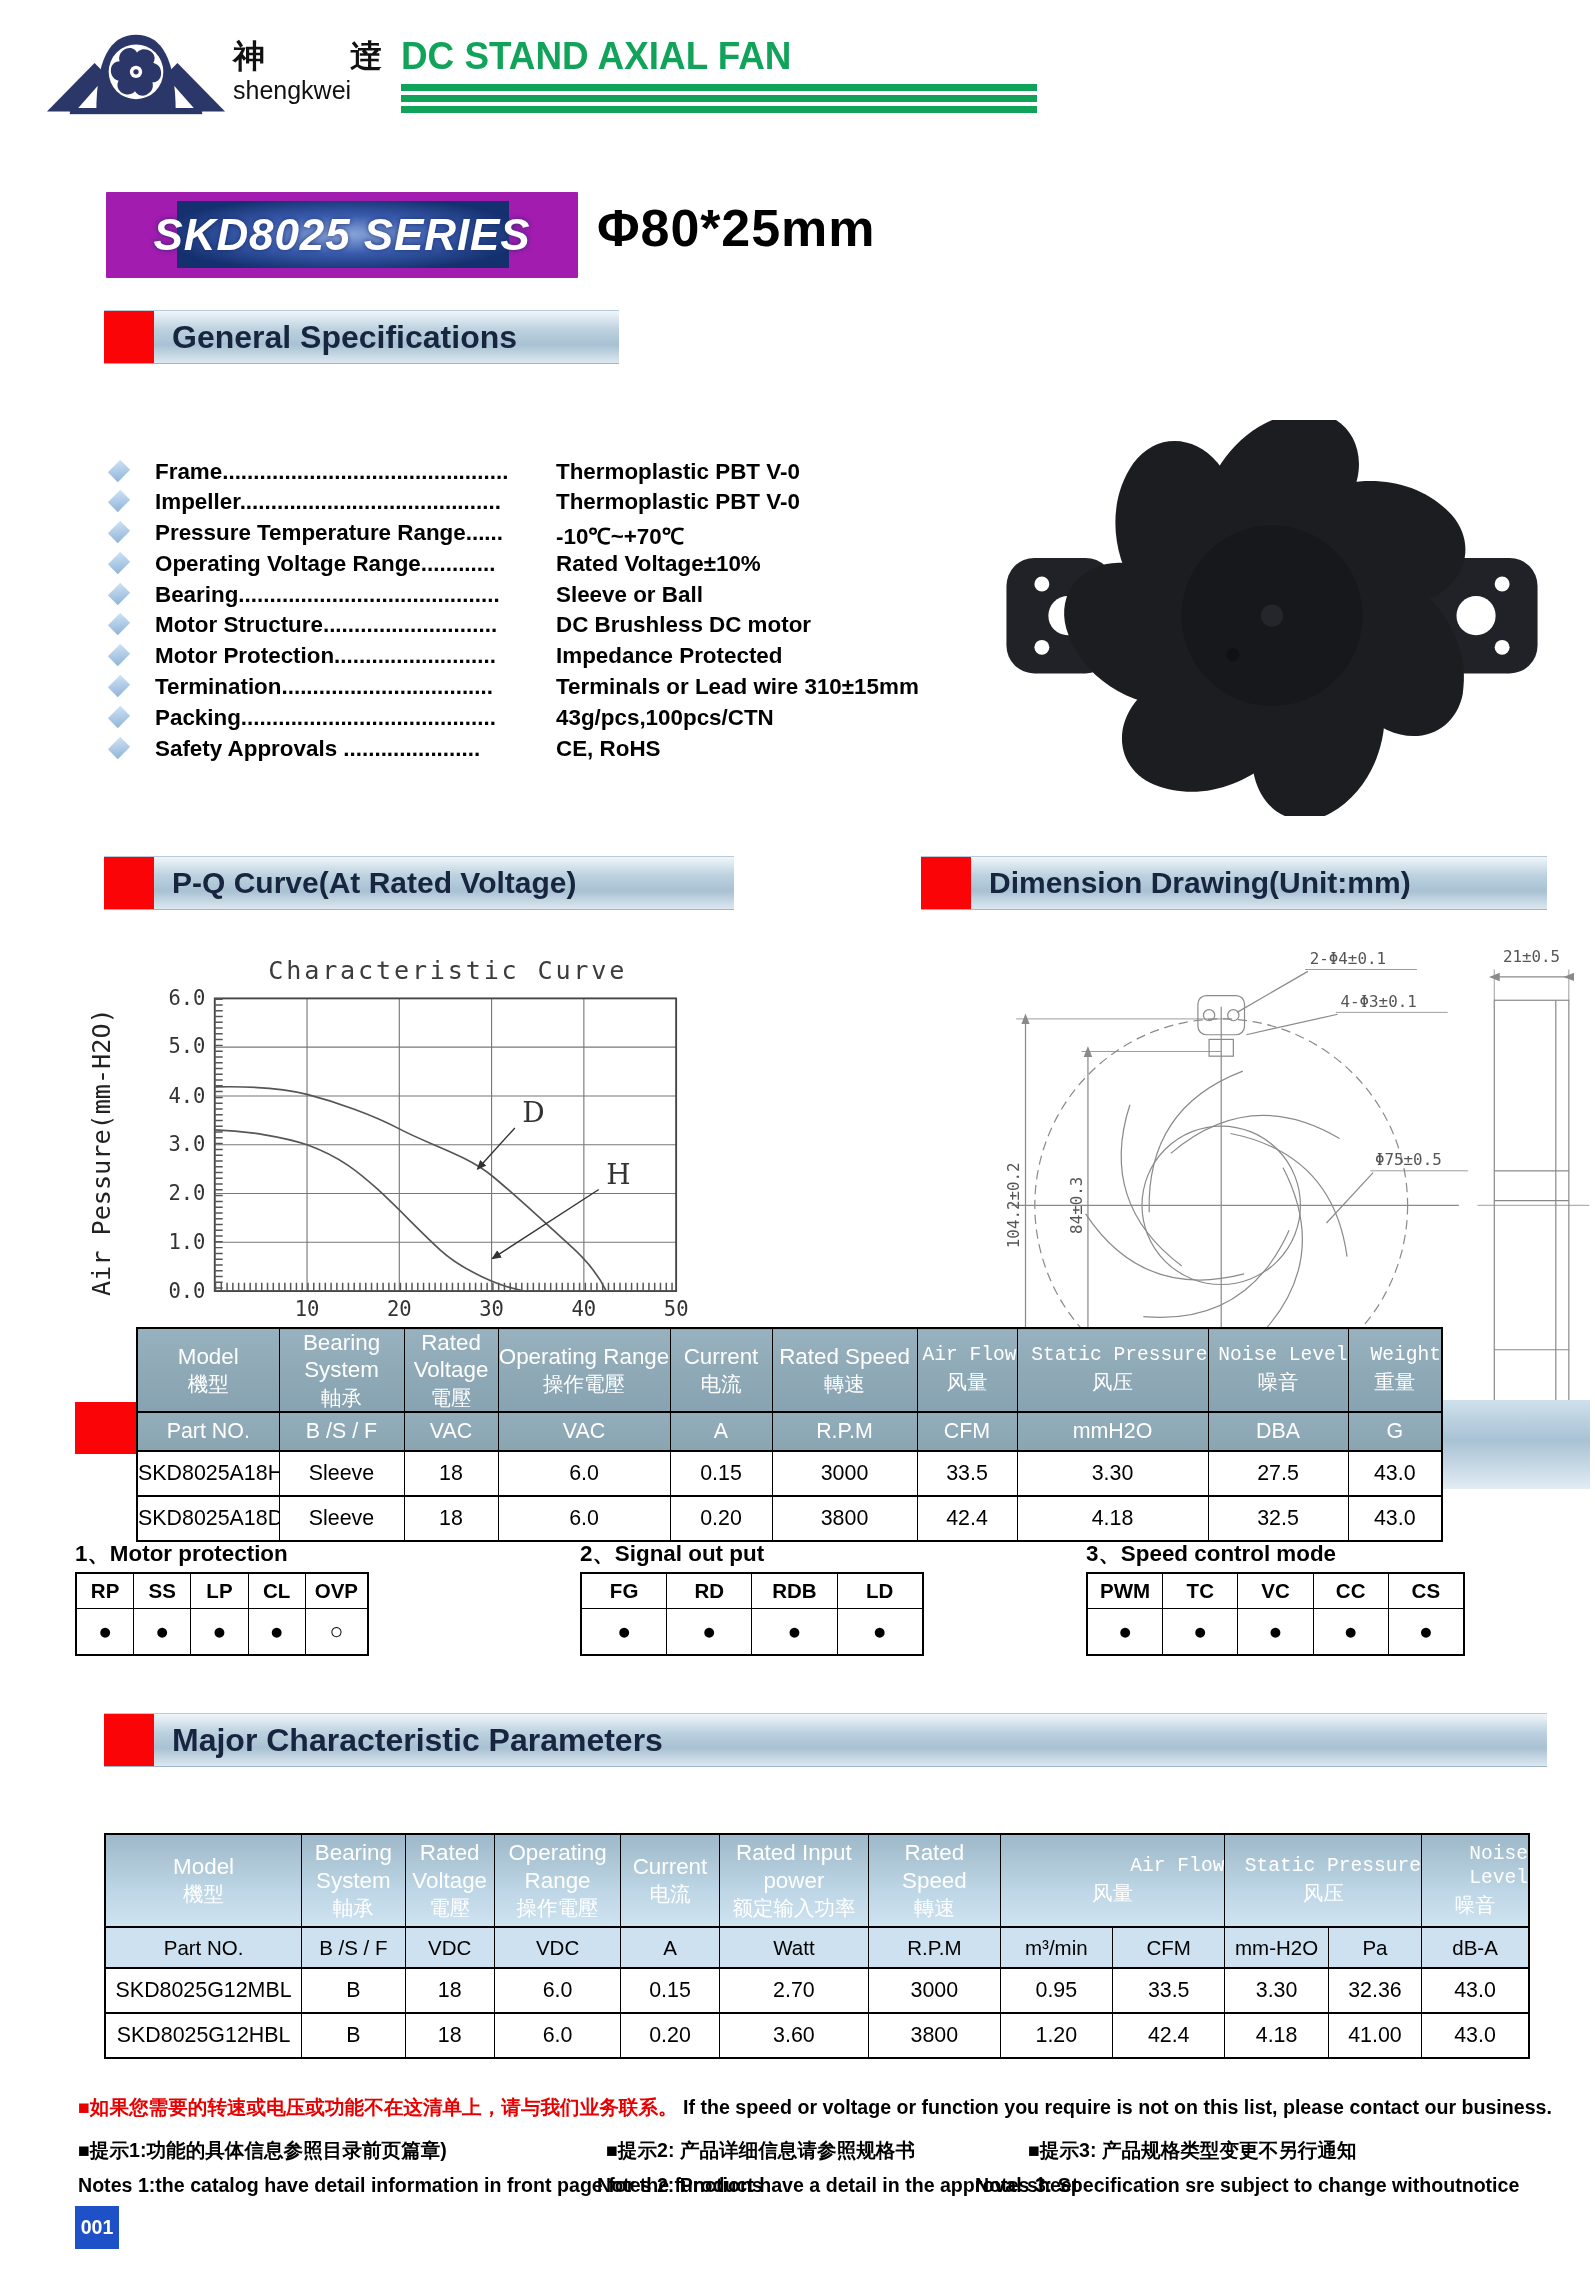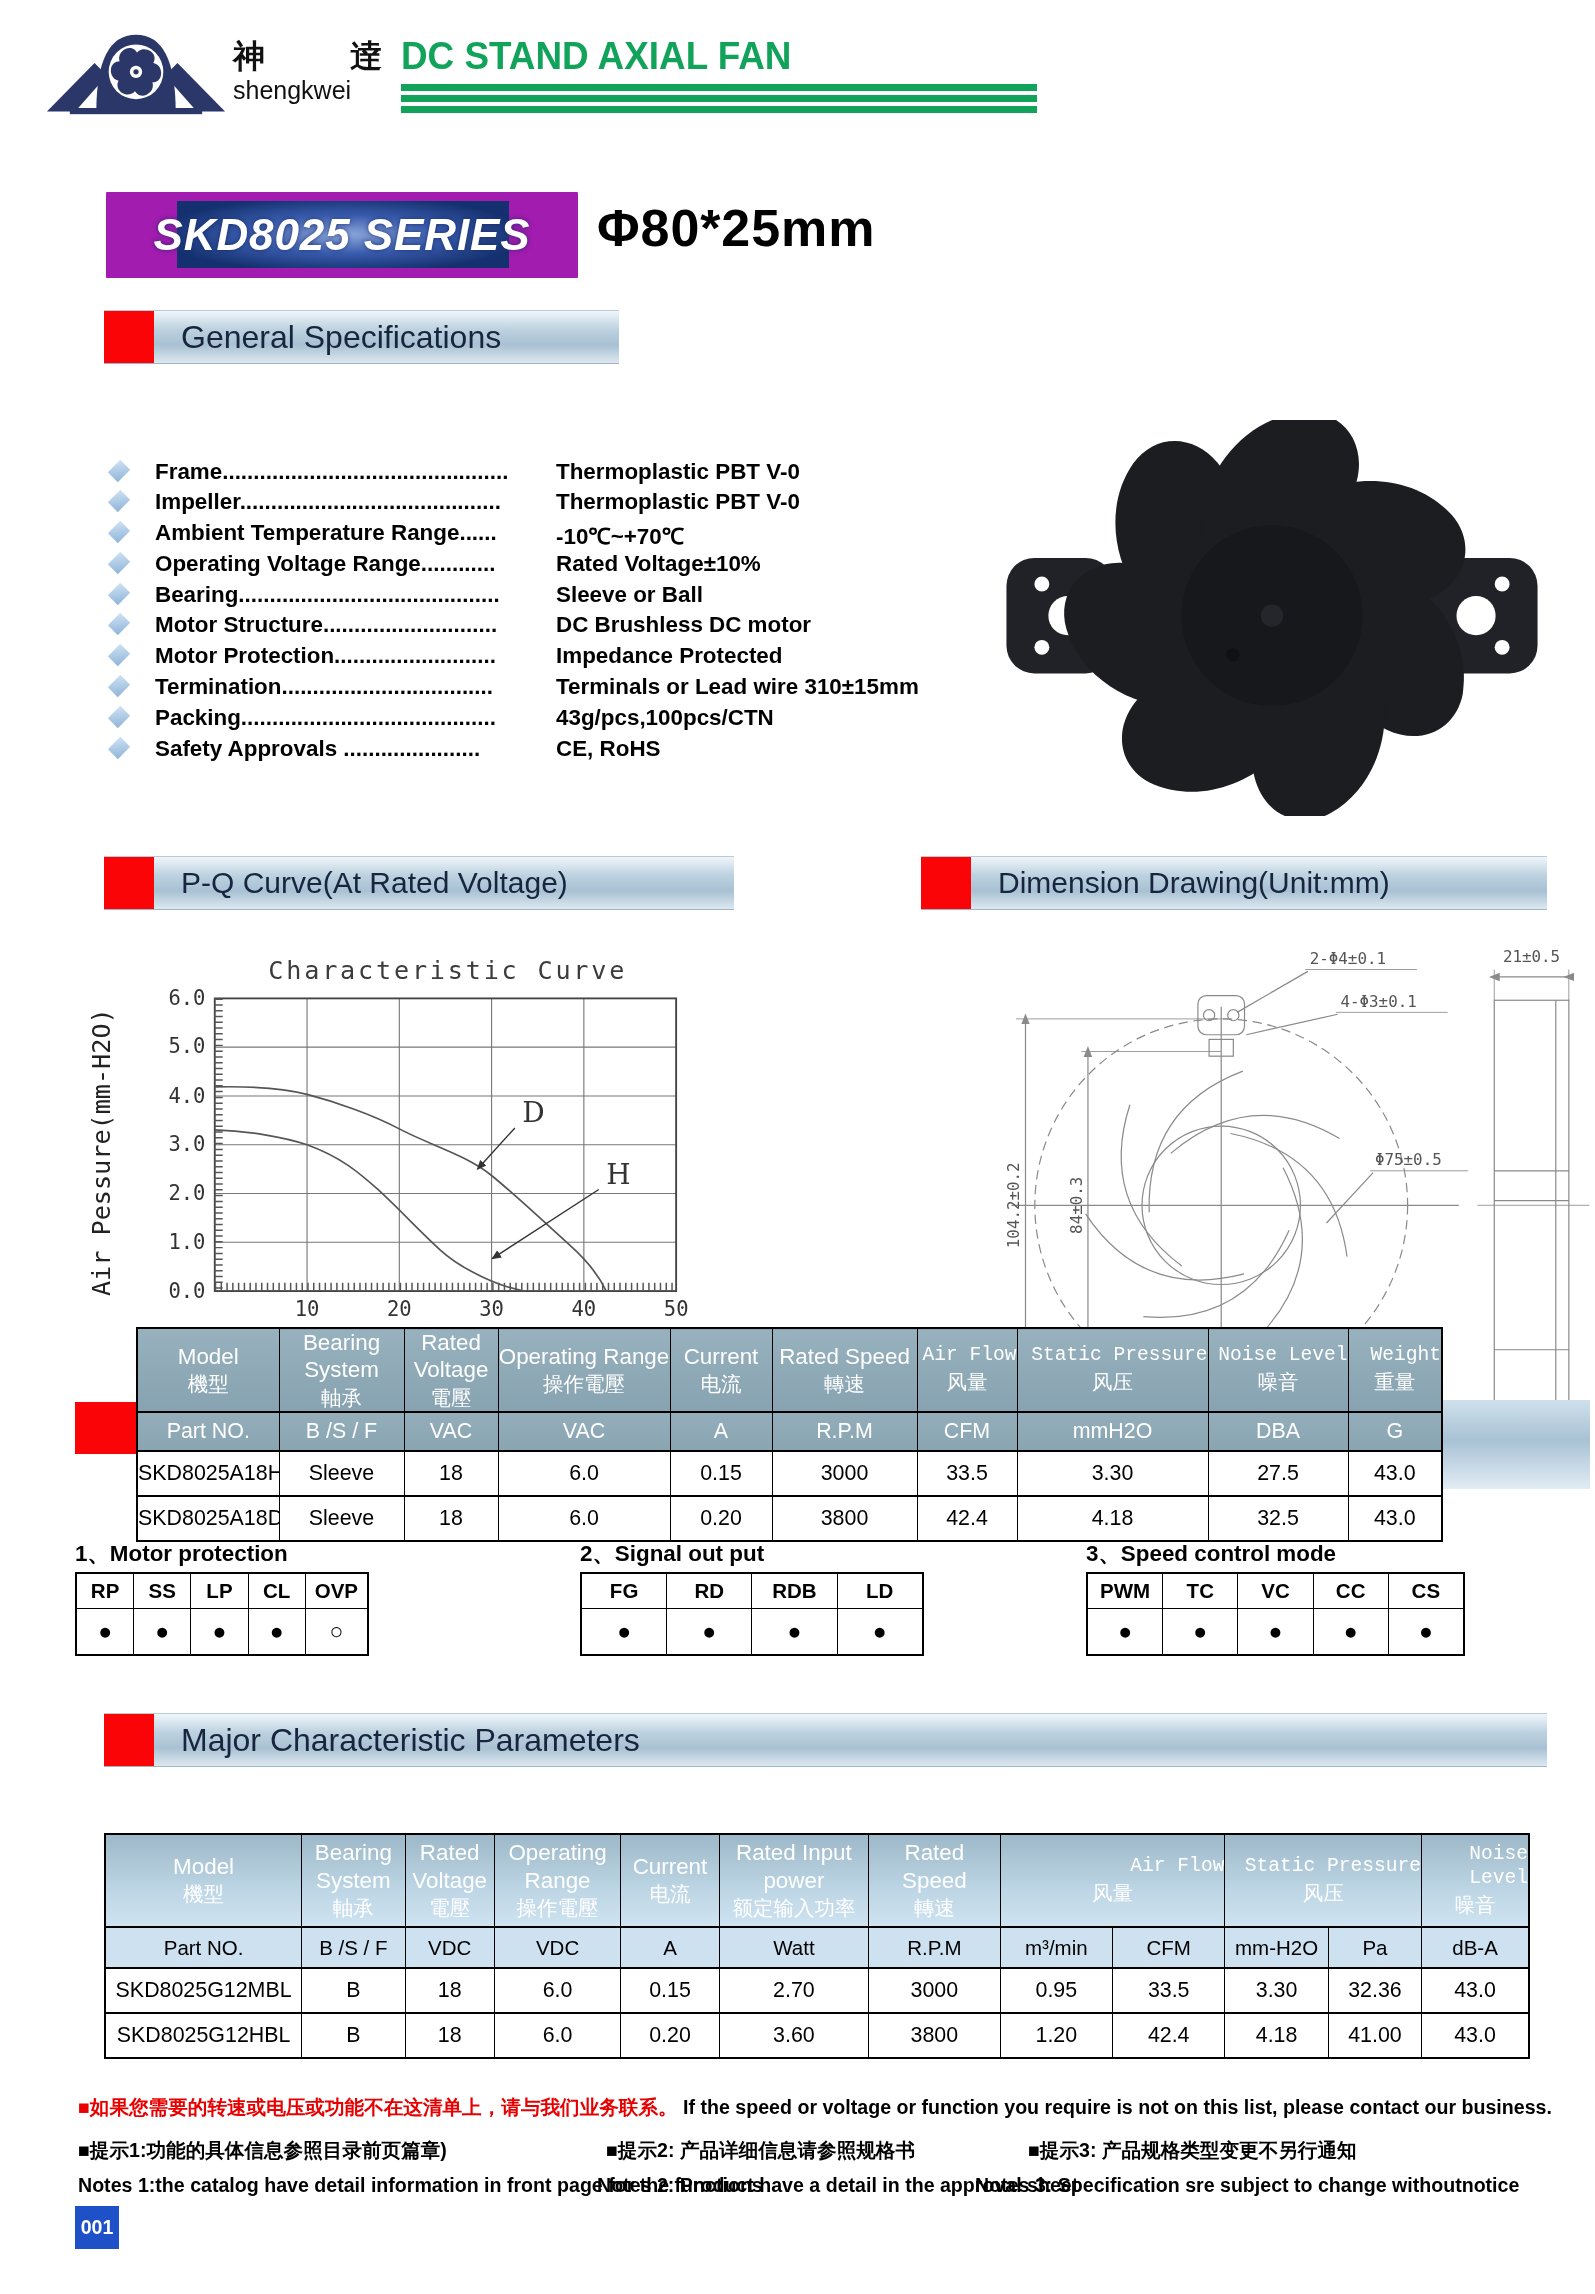--- a/index.html
+++ b/index.html
@@ -26,22 +26,22 @@
                font-weight:bold;font-style:italic;letter-spacing:0.9px;
                text-shadow:0 0 5.6px rgba(20,40,100,.8);}
   .series-size{position:absolute;left:597px;top:198px;font-size:52px;font-weight:bold;
                color:#000;letter-spacing:0.9px;}
 
   
   .secbar{position:absolute;height:52px;display:flex;align-items:stretch;
           background:linear-gradient(180deg,#f0f6fa 0%,#bdd2e0 35%,#a8c1d3 65%,#dde8f0 100%);
           border-top:0.9px solid #b9cbd8;border-bottom:0.9px solid #9fb4c4;}
   .secbar .red{width:50px;background:#fb0408;flex:0 0 50px;}
-  .secbar .label{display:flex;align-items:center;padding-left:27px;
-                 font-weight:normal;color:#17253f;}
+  .secbar .label{display:flex;align-items:center;padding-left:18px;
+                 font-weight:bold;color:#17253f;}
   .bar-general{left:104px;top:310px;width:515px;}  .bar-general .label{font-size:32px;}
   .bar-pq{left:104px;top:856px;width:630px;}       .bar-pq .label{font-size:30px;}
   .bar-dim{left:921px;top:856px;width:626px;}      .bar-dim .label{font-size:30px;}
   .bar-major{left:104px;top:1713px;width:1443px;}  .bar-major .label{font-size:32px;}
   
   .hidden-red{position:absolute;left:75px;top:1402px;width:63px;height:52px;background:#fb0408;}
   .hidden-blue{position:absolute;left:1441px;top:1400px;width:149px;height:89px;
       background:linear-gradient(180deg,#cfe0ec 0%,#a8c2d4 45%,#e2ecf4 100%);}
 
   
@@ -145,21 +145,21 @@
     <span class="spec-label">Frame..............................................</span>
     <span class="spec-value">Thermoplastic PBT V-0</span>
   </div>
   <div class="spec-row" style="top:489px">
     <span class="spec-diamond"></span>
     <span class="spec-label">Impeller..........................................</span>
     <span class="spec-value">Thermoplastic PBT V-0</span>
   </div>
   <div class="spec-row" style="top:520px">
     <span class="spec-diamond"></span>
-    <span class="spec-label">Ambient Temperature Range......</span>
+    <span class="spec-label">Pressure Temperature Range......</span>
     <span class="spec-value">-10℃~+70℃</span>
   </div>
   <div class="spec-row" style="top:551px">
     <span class="spec-diamond"></span>
     <span class="spec-label">Operating Voltage Range............</span>
     <span class="spec-value">Rated Voltage±10%</span>
   </div>
   <div class="spec-row" style="top:582px">
     <span class="spec-diamond"></span>
     <span class="spec-label">Bearing..........................................</span>

